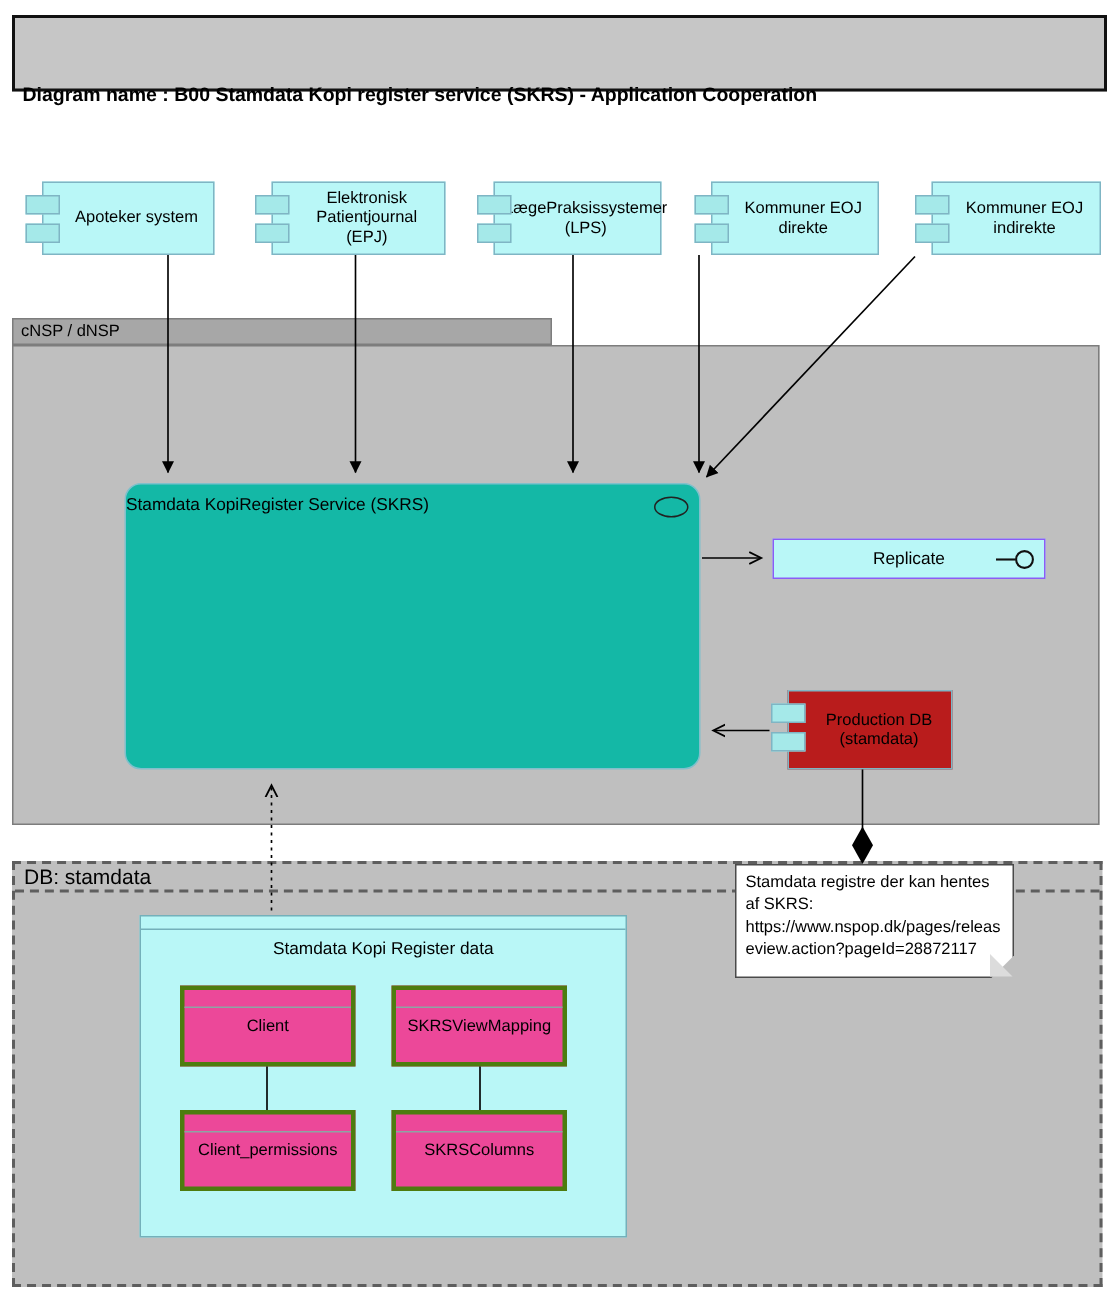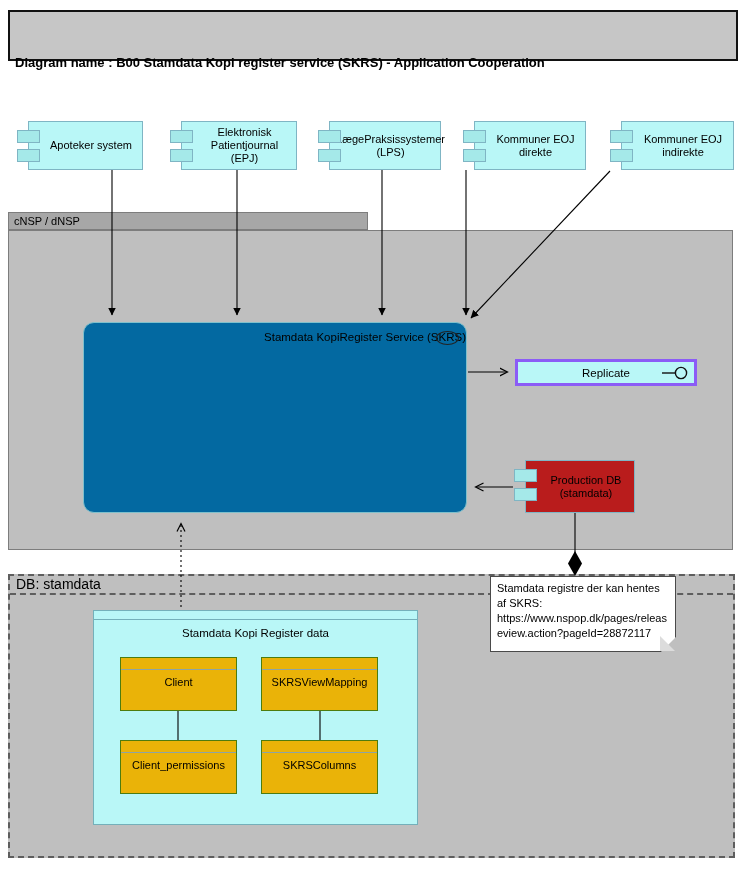--- a/index.html
+++ b/index.html
@@ -26,42 +26,42 @@
   .comp{position:absolute;top:121px;height:49px;background:#b9f7f7;
     border:1px solid #7fb5c4;box-sizing:border-box;z-index:2;
     display:flex;align-items:center;justify-content:center;text-align:center;
     font-size:11px;line-height:13px;padding:2px 4px 2px 15px;overflow-wrap:break-word;}
   .comp-icon{position:absolute;left:-12px;top:0;width:0;height:0;}
   .tabrect{position:absolute;width:23px;height:13px;background:#a5e9e9;
     border:1px solid #7fb5c4;box-sizing:border-box;}
   .tab1{left:0;top:8px;} .tab2{left:0;top:27px;}
 
   .service{position:absolute;left:83px;top:322px;width:384px;height:191px;
-    background:#0369a1;border:1px solid #7fc0cc;border-radius:11px;
-    box-sizing:border-box;z-index:2;font-size:11.5px;text-align:right;padding-top:8px;}
+    background:#14b8a6;border:1px solid #7fc0cc;border-radius:11px;
+    box-sizing:border-box;z-index:2;font-size:11.5px;text-align:left;padding-top:8px;}
   .service-icon{position:absolute;right:7px;top:8px;width:21px;height:12px;
     border:1.5px solid #222;border-radius:50%;background:transparent;}
 
   .iface{position:absolute;left:515px;top:359px;width:182px;height:27px;
-    background:#b9f7f7;border:3px solid #8b5cf6;box-sizing:border-box;z-index:2;
+    background:#b9f7f7;border:1px solid #8b5cf6;box-sizing:border-box;z-index:2;
     display:flex;align-items:center;justify-content:center;font-size:11.5px;}
   .iface-icon{position:absolute;right:6px;top:50%;margin-top:-7px;width:26px;height:14px;}
 
   .proddb{position:absolute;left:525px;top:460px;width:110px;height:53px;
     background:#b91c1c;border:1px solid #7fb5c4;box-sizing:border-box;z-index:2;
     display:flex;align-items:center;justify-content:center;text-align:center;
     font-size:11px;line-height:13px;padding-left:12px;}
 
   .datamodel{position:absolute;left:93px;top:610px;width:325px;height:215px;
     background:#b9f7f7;border:1px solid #74b0ba;box-sizing:border-box;z-index:2;}
   .dm-band{width:100%;height:9px;border-bottom:1px solid #74b0ba;box-sizing:border-box;}
   .dm-title{width:100%;text-align:center;font-size:11.5px;padding-top:7px;}
 
-  .dbtable{position:absolute;width:117px;height:54px;background:#eab308;
-    border:1px solid #4d7c0f;box-sizing:border-box;z-index:3;}
+  .dbtable{position:absolute;width:117px;height:54px;background:#ec4899;
+    border:3px solid #4d7c0f;box-sizing:border-box;z-index:3;}
   .dbt-band{width:100%;height:12px;border-bottom:1px solid #8da4a4;box-sizing:border-box;}
   .dbt-label{width:100%;text-align:center;font-size:11px;padding-top:6px;}
   .t-client{left:120px;top:657px;} .t-viewmap{left:261px;top:657px;}
   .t-clientperm{left:120px;top:740px;} .t-cols{left:261px;top:740px;}
 
   
   .note{position:absolute;left:490px;top:576px;width:186px;height:76px;
     background:#fff;border:1px solid #4a4a4a;box-sizing:border-box;z-index:6;
     font-size:11px;line-height:15px;padding:4px 6px;overflow-wrap:break-word;
     clip-path:polygon(0 0,100% 0,100% calc(100% - 15px),calc(100% - 15px) 100%,0 100%);}

